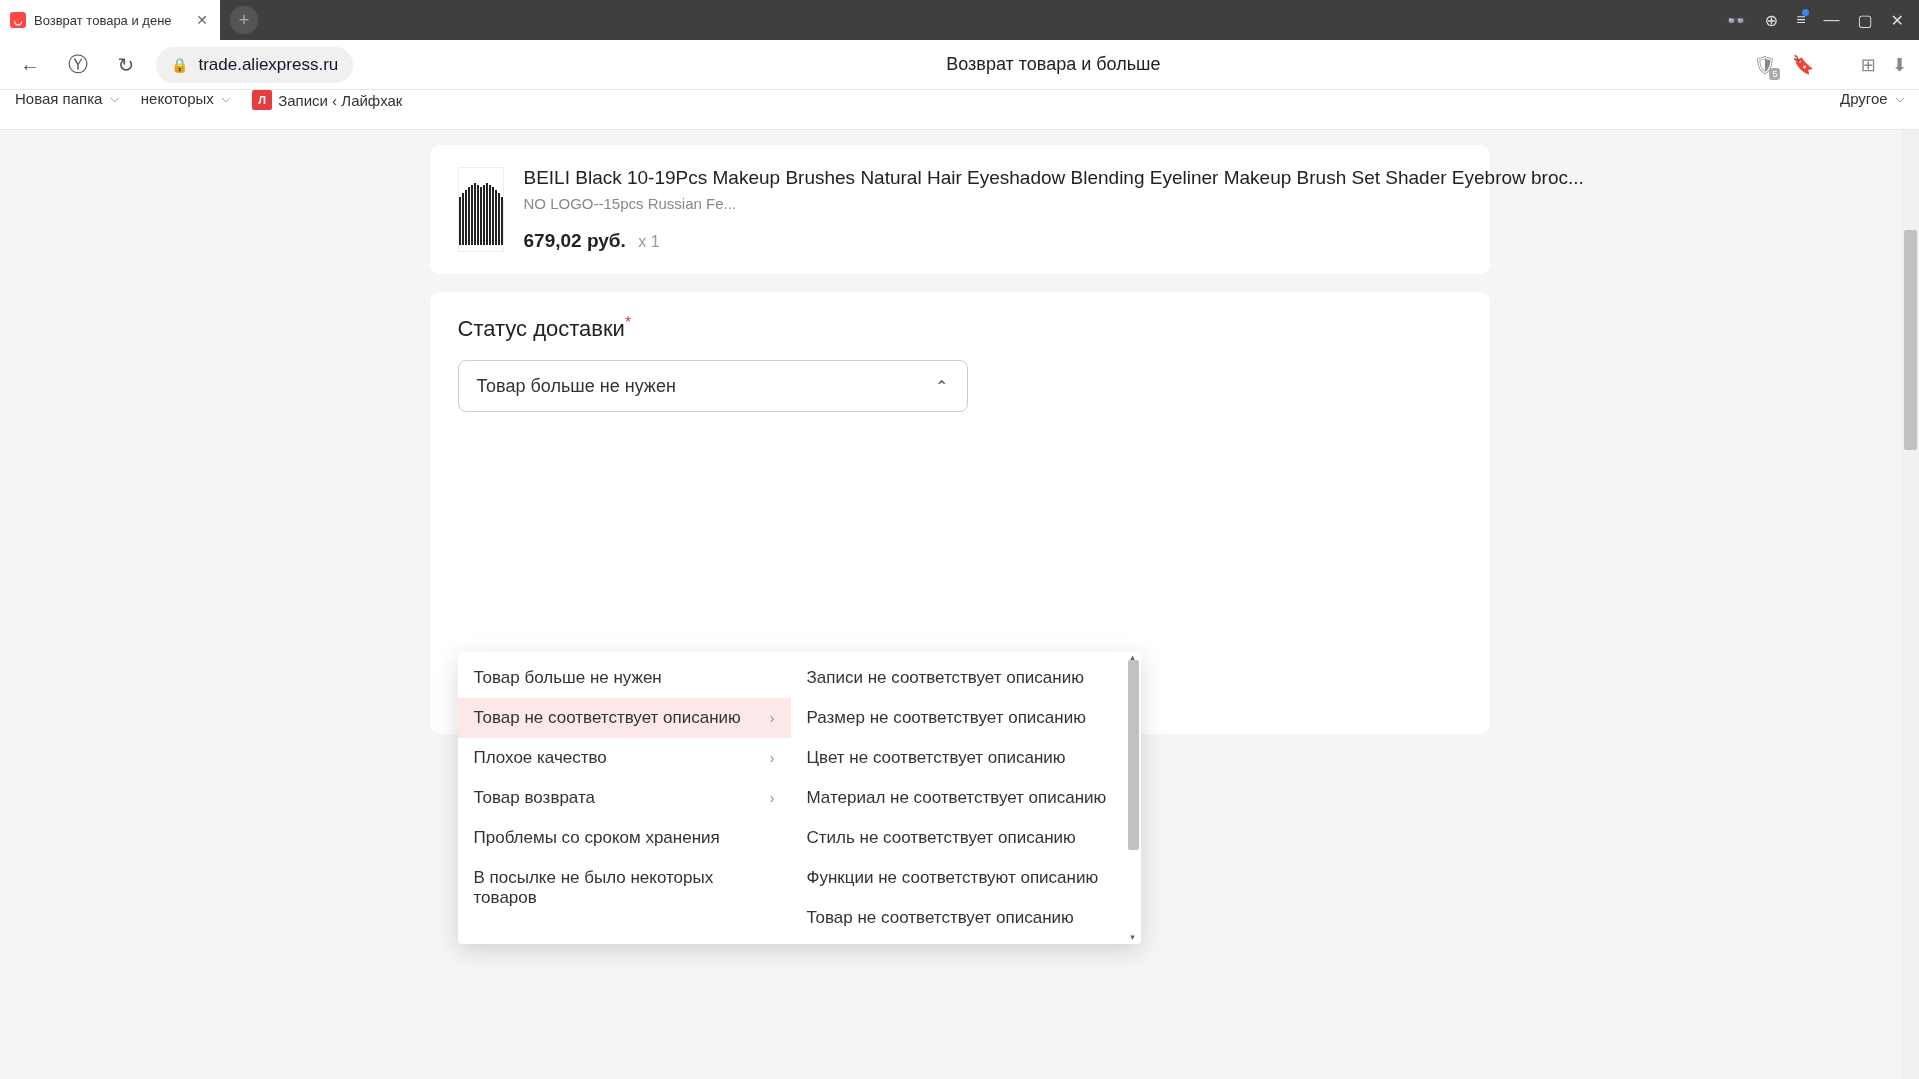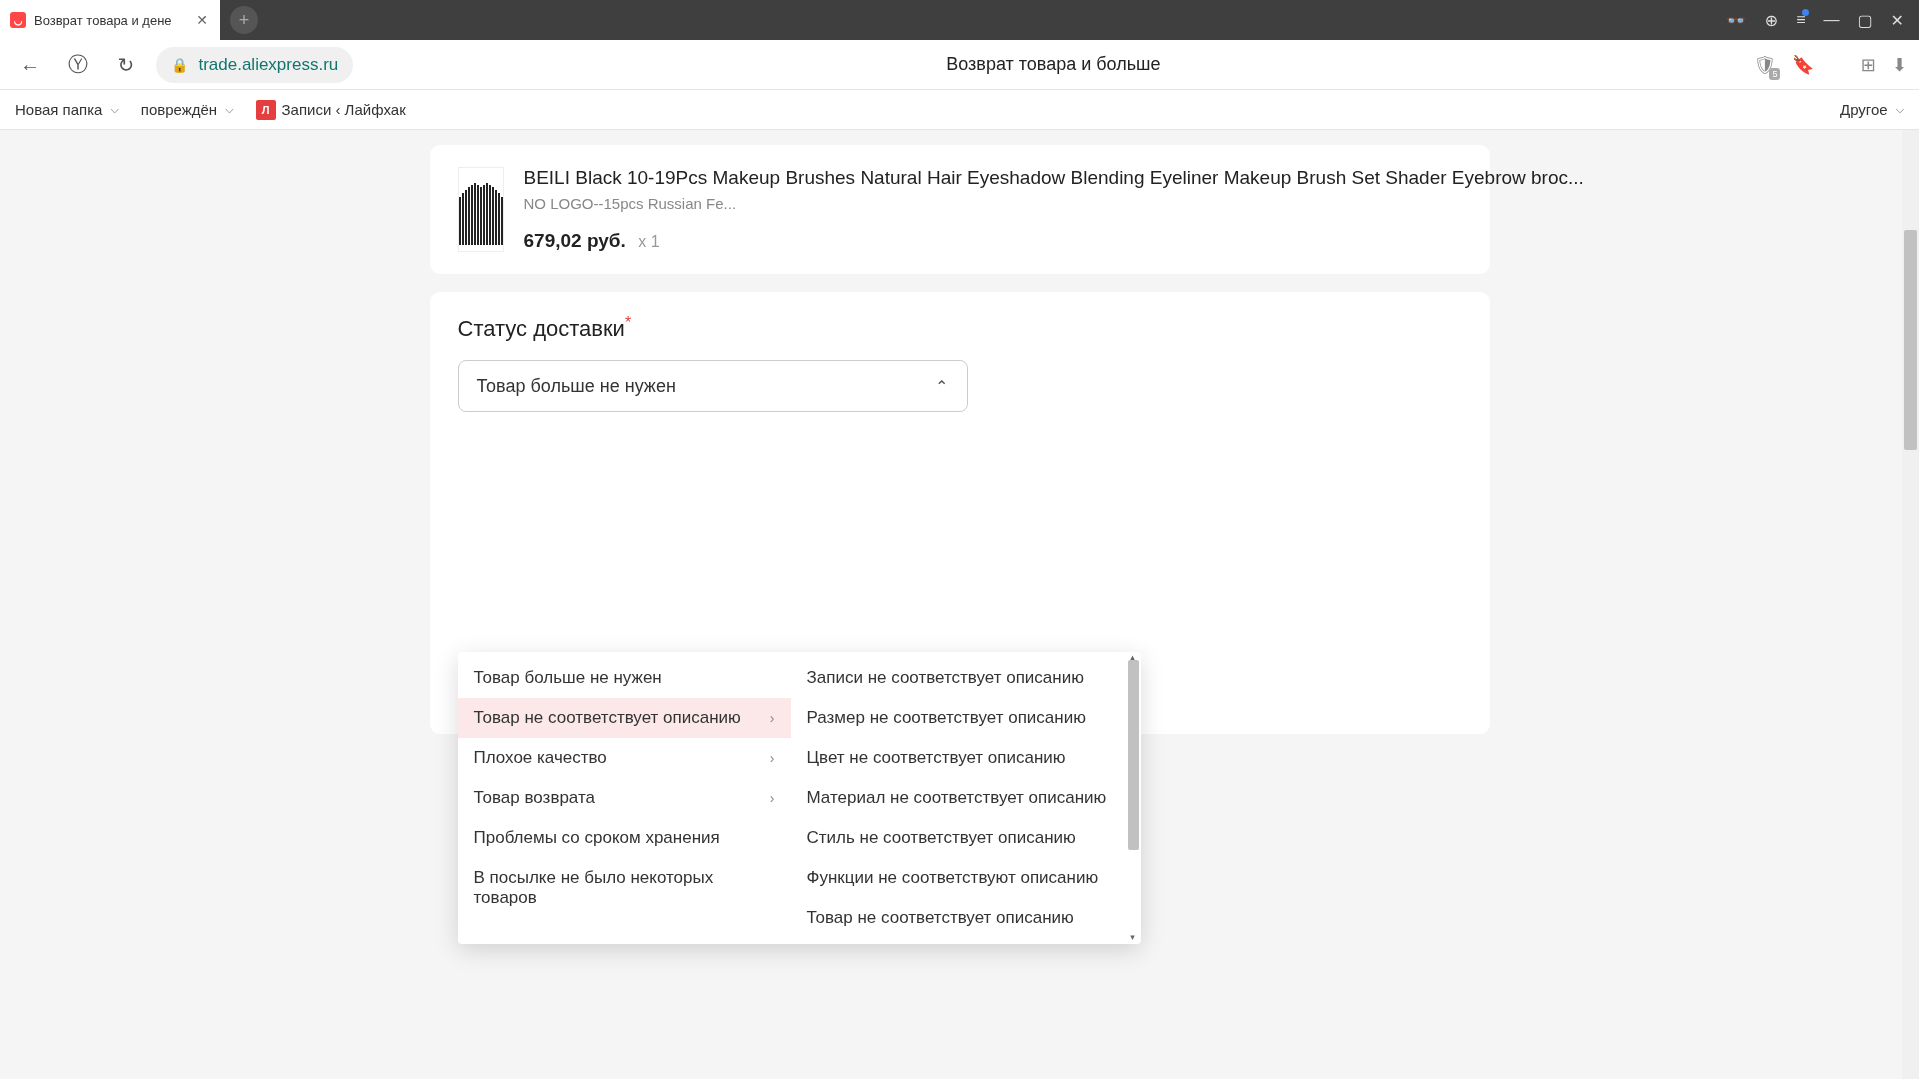--- a/index.html
+++ b/index.html
@@ -15,28 +15,28 @@
 .browser-spacer { flex: 1; }
 .browser-controls { display: flex; gap: 18px; padding-right: 15px; }
 .browser-control-icon { color: #ddd; cursor: pointer; font-size: 16px; }
 .notif-dot { position: relative; }
 .notif-dot::after { content: ''; position: absolute; top: -2px; right: -4px; width: 7px; height: 7px; background: #3b82f6; border-radius: 50%; }
 
 .address-bar { background: #fff; height: 50px; display: flex; align-items: center; padding: 0 12px; gap: 12px; border-bottom: 1px solid #e5e5e5; }
 .nav-icon { width: 36px; height: 36px; display: flex; align-items: center; justify-content: center; color: #555; cursor: pointer; font-size: 20px; }
 .url-box { background: #f0f0f0; border-radius: 18px; height: 36px; display: flex; align-items: center; padding: 0 15px; gap: 10px; flex: 0 0 auto; }
 .lock-icon { color: #888; font-size: 14px; }
-.url-text { color: #0f766e; font-size: 17px; }
+.url-text { color: #0f172a; font-size: 17px; }
 .page-title { flex: 1; text-align: center; font-size: 18px; color: #222; }
 .addr-right { display: flex; gap: 16px; align-items: center; }
 .addr-icon { color: #888; font-size: 18px; cursor: pointer; }
 .badge-icon { position: relative; }
 .badge-icon .badge-num { position: absolute; bottom: -4px; right: -4px; background: #aaa; color: #fff; font-size: 9px; padding: 1px 3px; border-radius: 3px; }
 
-.bookmarks-bar { background: #fff; height: 40px; display: flex; align-items: center; padding: 0 15px; gap: 22px; border-bottom: 1px solid #e5e5e5; }
+.bookmarks-bar { background: #fff; height: 40px; display: flex; align-items: flex-start; padding: 0 15px; gap: 22px; border-bottom: 1px solid #e5e5e5; }
 .bookmark-item { display: flex; align-items: center; gap: 6px; font-size: 15px; color: #333; cursor: pointer; }
 .bookmark-icon { width: 20px; height: 20px; background: #e53e3e; color: #fff; display: flex; align-items: center; justify-content: center; font-size: 11px; font-weight: bold; border-radius: 2px; }
 .bookmark-chevron { color: #888; font-size: 11px; margin-left: 2px; }
 .bookmarks-spacer { flex: 1; }
 
 
 .page-area { height: calc(1079px - 130px); overflow-y: scroll; background: #f5f5f5; position: relative; }
 .content-wrap { width: 1060px; margin: 0 auto; padding: 15px 0; }
 
 .card { background: #fff; border-radius: 10px; padding: 22px 28px; margin-bottom: 18px; }
@@ -109,21 +109,21 @@
     <span class="addr-icon">⬇</span>
   </div>
 </div>
 
 <div class="bookmarks-bar">
   <div class="bookmark-item">
     <span>Новая папка</span>
     <span class="bookmark-chevron">⌵</span>
   </div>
   <div class="bookmark-item">
-    <span>повреждён</span>
+    <span>некоторых</span>
     <span class="bookmark-chevron">⌵</span>
   </div>
   <div class="bookmark-item">
     <div class="bookmark-icon">Л</div>
     <span>Записи ‹ Лайфхак</span>
   </div>
   <div class="bookmarks-spacer"></div>
   <div class="bookmark-item">
     <span>Другое</span>
     <span class="bookmark-chevron">⌵</span>

